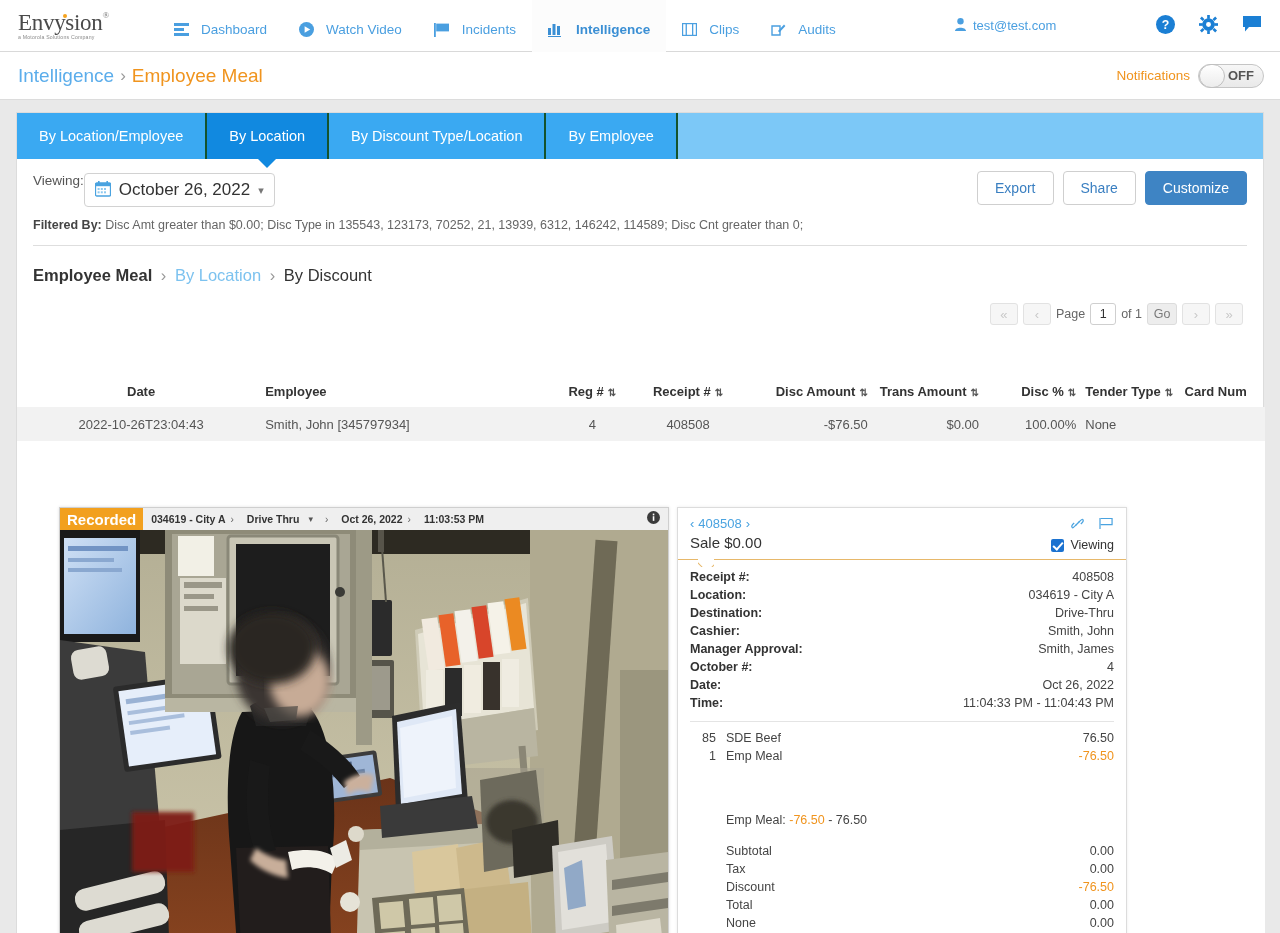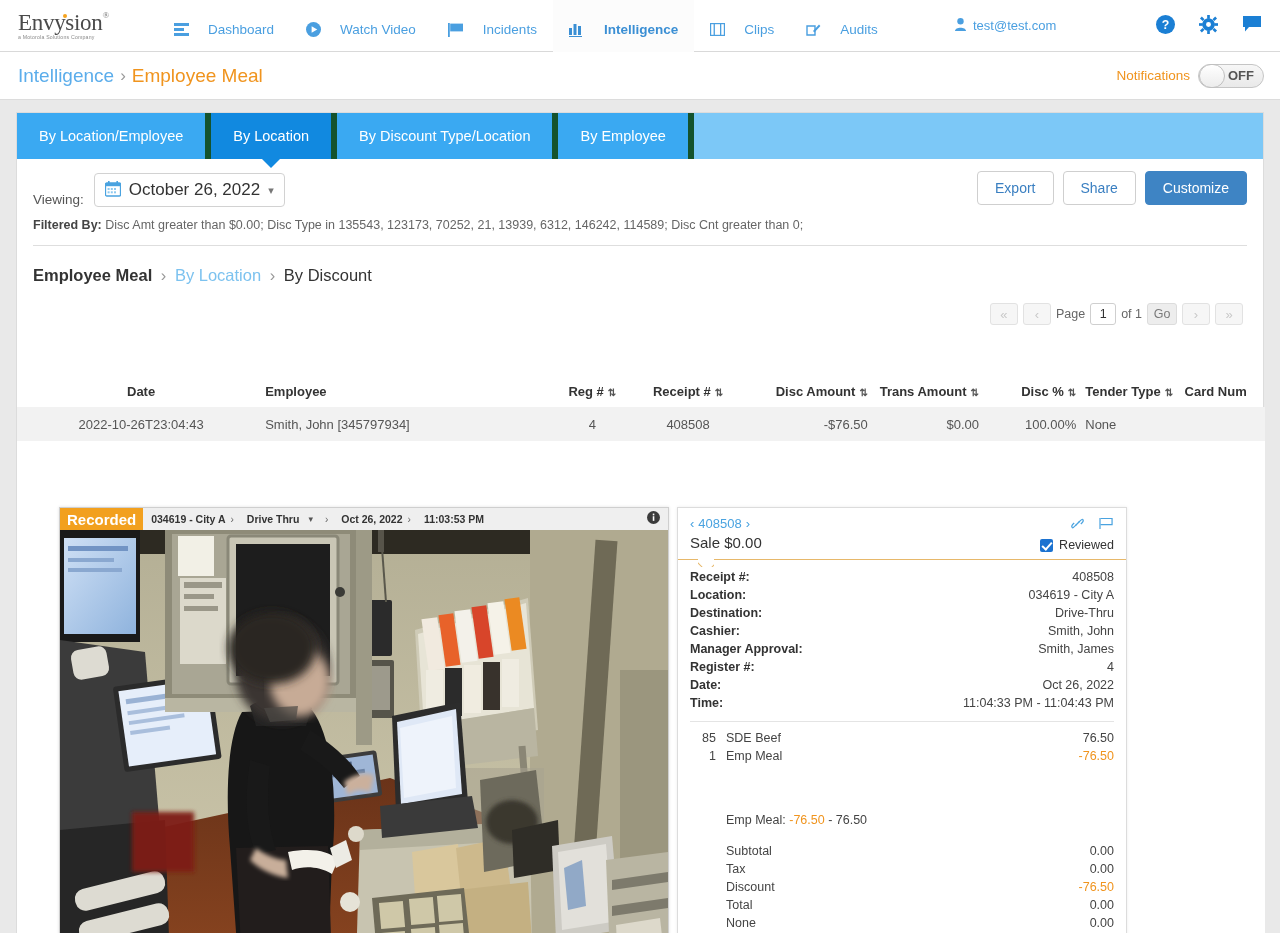--- a/index.html
+++ b/index.html
@@ -27,21 +27,21 @@
   }
   .logo .word .dot {
     position: absolute; width: 4px; height: 4px; border-radius: 50%;
     background: #f5a21d; top: 3px; left: 45px;
   }
   .logo .reg { font-size: 9px; vertical-align: top; color:#777; }
   .logo .tag { font-size: 5.2px; color: #8a8a8a; letter-spacing: .2px; margin-top: 1px; }
 
   .navitems { display: flex; align-items: stretch; height: 52px; margin-left: 28px; }
   .navitem {
-    display: flex; align-items: center; gap: 19px;
+    display: flex; align-items: center; gap: 12px;
     padding: 0 16px; color: #4a9fe0; font-size: 13.5px; cursor: pointer;
     position: relative; height: 60px;
   }
   .navitem.active { color: #3b8fd4; font-weight: bold; background: #fcfcfc; }
   .navitem.active:after {
     content:""; position: absolute; left: 0; right: 0; bottom: -1px; height: 3px; background: #3b97e0;
   }
   .navitem svg { display:block; }
 
   .userbox {
@@ -73,32 +73,32 @@
 
   
   .panel {
     position: absolute; left: 16px; top: 112px; width: 1248px; height: 821px;
     background: #fff; border: 1px solid #dcdcdc; border-bottom: none;
   }
 
   .tabs { display: flex; height: 46px; background: #7cc8f7; }
   .tab {
     display:flex; align-items:center; padding: 0 22px; color:#fff; font-size:14.5px;
-    background: #3aa9f2; border-right: 6px solid #14532d; cursor: pointer; position: relative;
+    background: #3aa9f2; border-right: 2px solid #14532d; cursor: pointer; position: relative;
   }
   .tab.active { background: #1189e0; }
   .tab.active .caret {
     position: absolute; left: 50%; margin-left: -9px; bottom: -9px;
     width: 0; height: 0; border-left: 9px solid transparent; border-right: 9px solid transparent;
     border-top: 9px solid #1189e0;
   }
   .tabs .filler { flex: 1; background: #7cc8f7; }
 
   .viewbar { padding: 14px 16px 0 16px; position: relative; }
-  .viewrow { display:flex; align-items:flex-end; gap: 10px; }
+  .viewrow { display:flex; align-items:flex-start; }
   .viewlabel { font-size: 13.5px; color: #555; }
   .datebtn {
     display: flex; align-items: center; gap: 8px;
     border: 1px solid #d2d2d2; border-radius: 4px; background: #fff;
     padding: 6px 10px; cursor: pointer;
   }
   .datebtn .dtext { font-size: 17px; color: #333; }
   .chev { color: #777; font-size: 11px; }
   .actionbtns { position: absolute; right: 16px; top: 12px; display:flex; gap: 9px; }
   .btn {
@@ -650,21 +650,21 @@
             <svg width="15" height="13" viewBox="0 0 16 14">
                 <g stroke="#4aa3e0" stroke-width="1.3" fill="none">
                   <path d="M1 1 V13"></path>
                   <path d="M1.6 1.6 H14 V8.2 H1.6"></path>
                 </g>
               </svg>
           </span>
         </div>
         <div class="rc-rev">
           <span class="cbx"></span>
-          <span>Reviewed</span>
+          <span>Viewing</span>
         </div>
         <span class="rc-arrow"></span>
       </div>
 
       <div class="rc-body">
         <div class="rc-line">
             <span class="k">Receipt #:</span>
             <span class="v">408508</span>
           </div>
         <div class="rc-line">
@@ -677,21 +677,21 @@
           </div>
         <div class="rc-line">
             <span class="k">Cashier:</span>
             <span class="v">Smith, John</span>
           </div>
         <div class="rc-line">
             <span class="k">Manager Approval:</span>
             <span class="v">Smith, James</span>
           </div>
         <div class="rc-line">
-            <span class="k">Register #:</span>
+            <span class="k">October #:</span>
             <span class="v">4</span>
           </div>
         <div class="rc-line">
             <span class="k">Date:</span>
             <span class="v">Oct 26, 2022</span>
           </div>
         <div class="rc-line">
             <span class="k">Time:</span>
             <span class="v">11:04:33 PM - 11:04:43 PM</span>
           </div>

